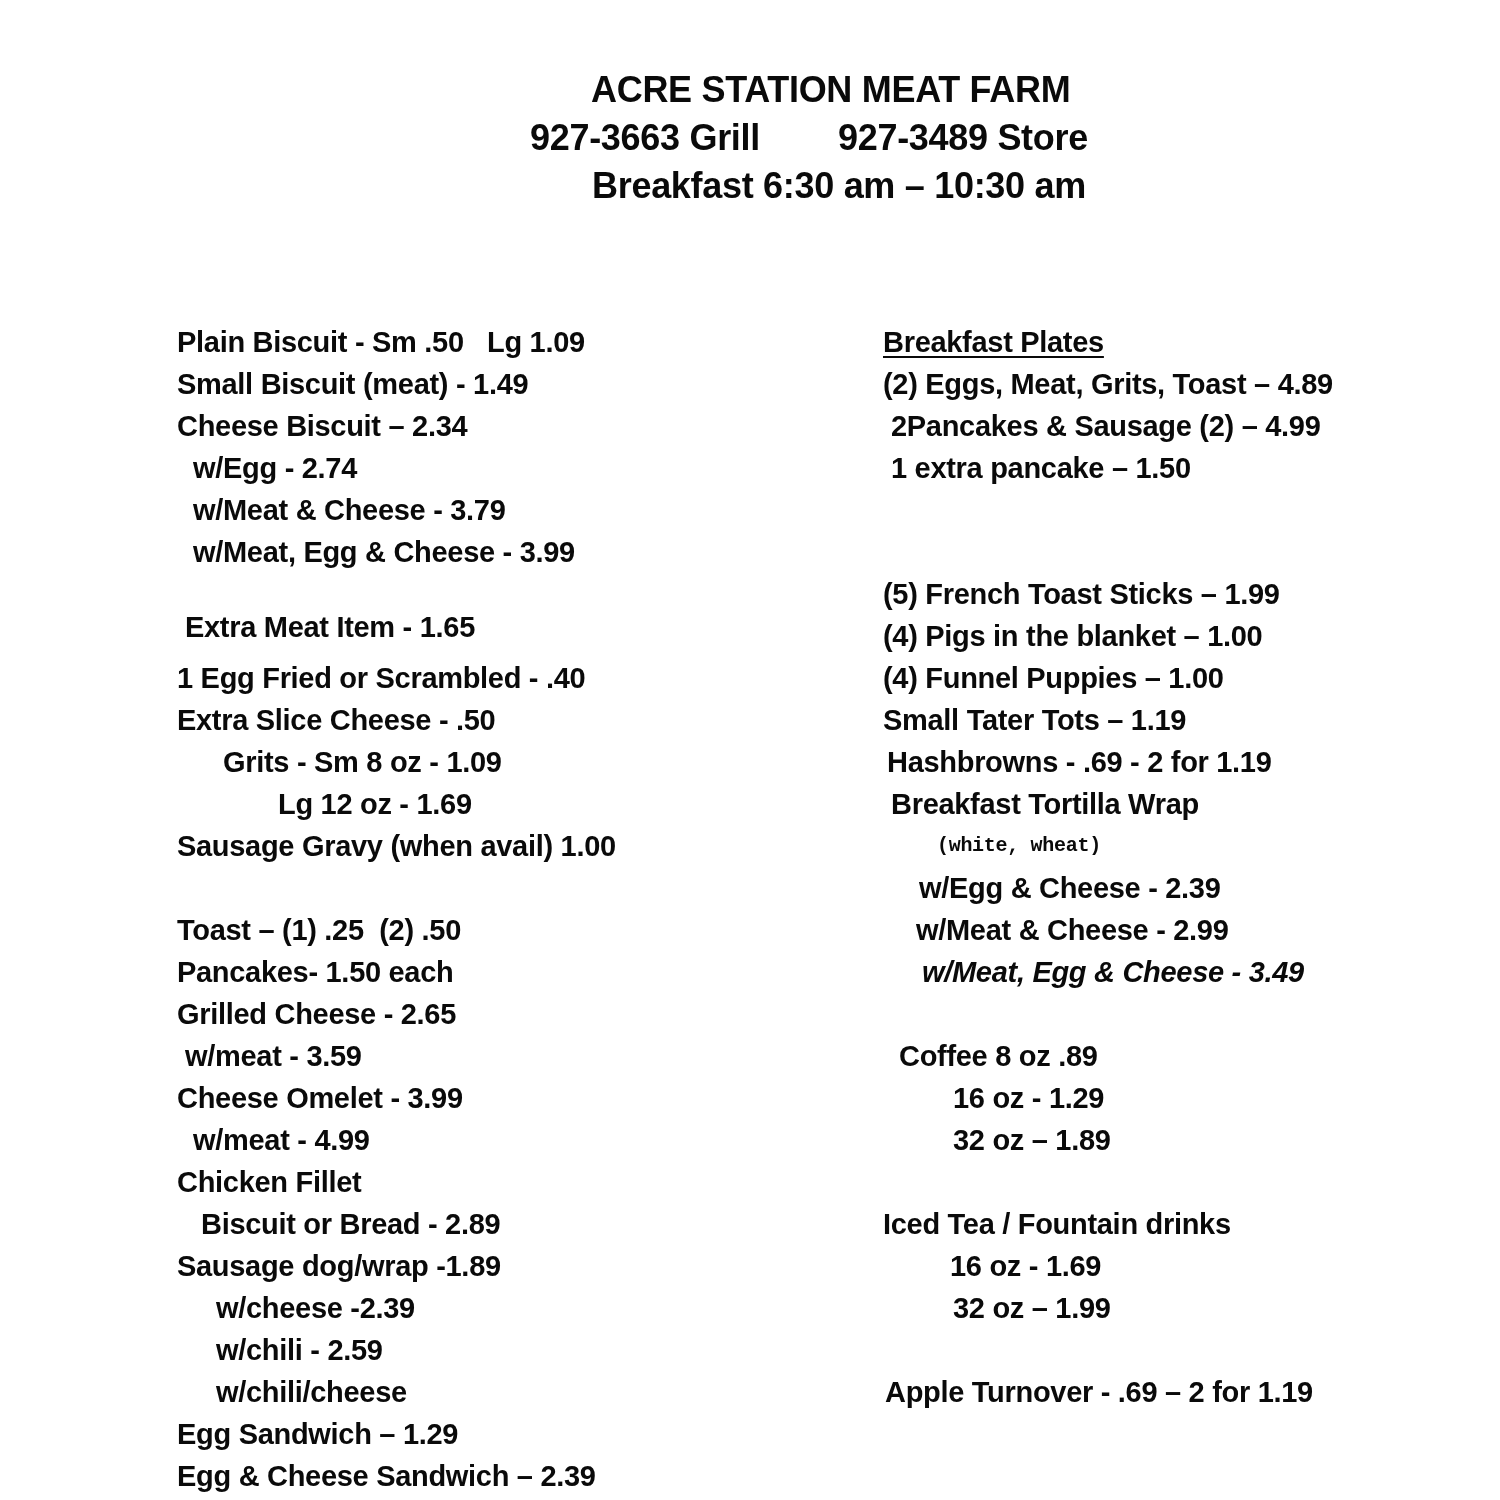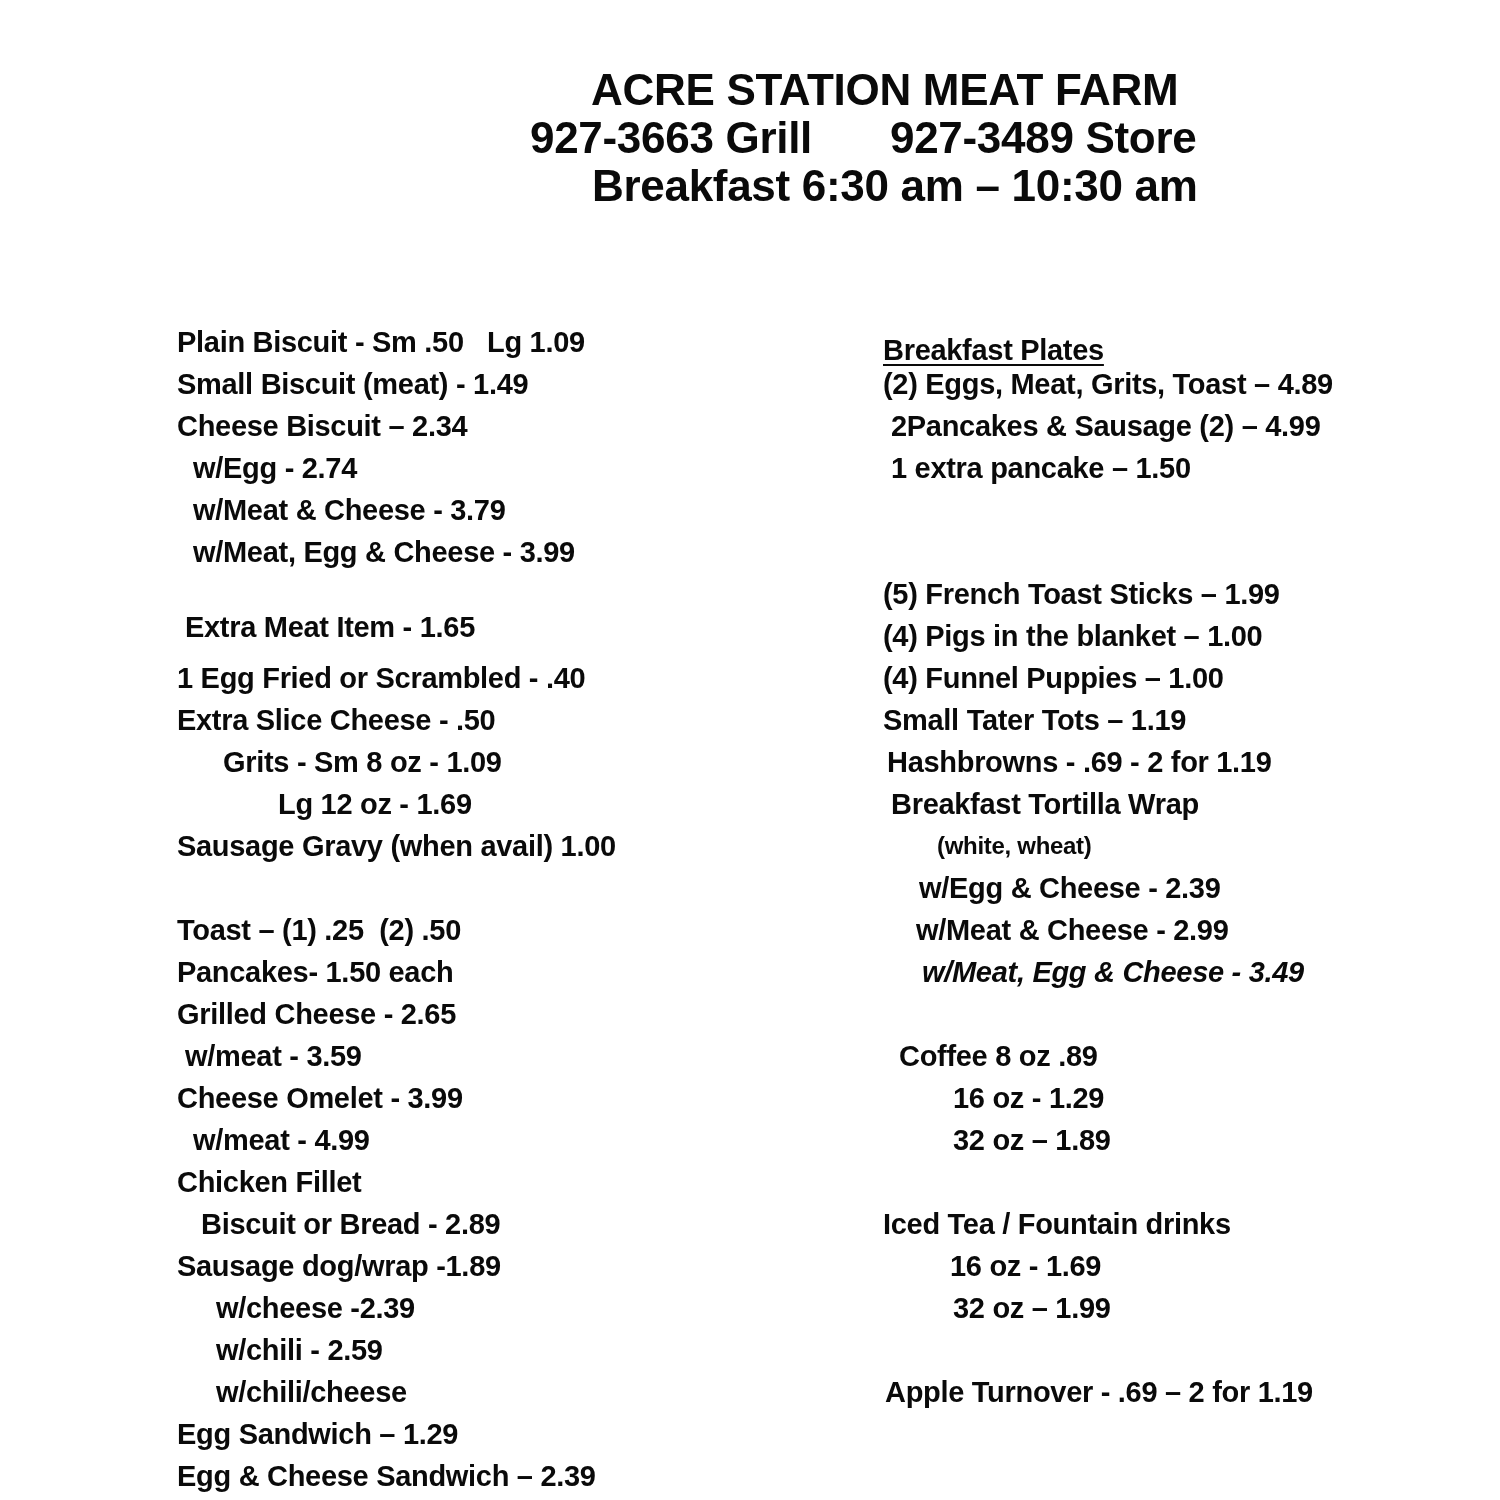--- a/index.html
+++ b/index.html
@@ -2,31 +2,31 @@
 <html><head>
   <meta charset="utf-8">
   <style>
     html, body { margin: 0; padding: 0; background: #ffffff; }
     body {
       width: 1500px; height: 1500px; overflow: hidden; position: relative;
       font-family: "Liberation Sans", "DejaVu Sans", sans-serif;
       color: #0a0a0a; font-weight: bold;
     }
     .header { position: absolute; left: 0; top: 70px; width: 1500px; }
-    .h-line { position: absolute; white-space: pre; font-size: 44px; line-height: 40px; letter-spacing: -0.3px; }
+    .h-line { position: absolute; white-space: pre; font-size: 36px; line-height: 40px; letter-spacing: -0.3px; }
     .title { left: 591px; top: 0; }
     .phones { left: 530px; top: 48px; }
     .phones .store { margin-left: 78px; }
     .hours { left: 592px; top: 96px; }
     .col { position: absolute; top: 322px; }
     .col.left { left: 177px; }
     .col.right { left: 0; }
     .row { position: absolute; white-space: pre; font-size: 29px; line-height: 40px; letter-spacing: -0.3px; }
-    .small { font-size: 24px; }
-    .underline { text-decoration: underline; text-decoration-thickness: 2px; text-underline-offset: 4px; margin-top: 8px; }
+    .small { font-size: 20px; font-family: Liberation Mono, monospace; }
+    .underline { text-decoration: underline; text-decoration-thickness: 2px; text-underline-offset: 4px; }
   </style>
 </head>
 <body>
 
 <div class="header">
   <div class="h-line title">ACRE STATION MEAT FARM</div>
   <div class="h-line phones"><span>927-3663 Grill</span><span class="store">927-3489 Store</span></div>
   <div class="h-line hours">Breakfast 6:30 am – 10:30 am</div>
 </div>
 

